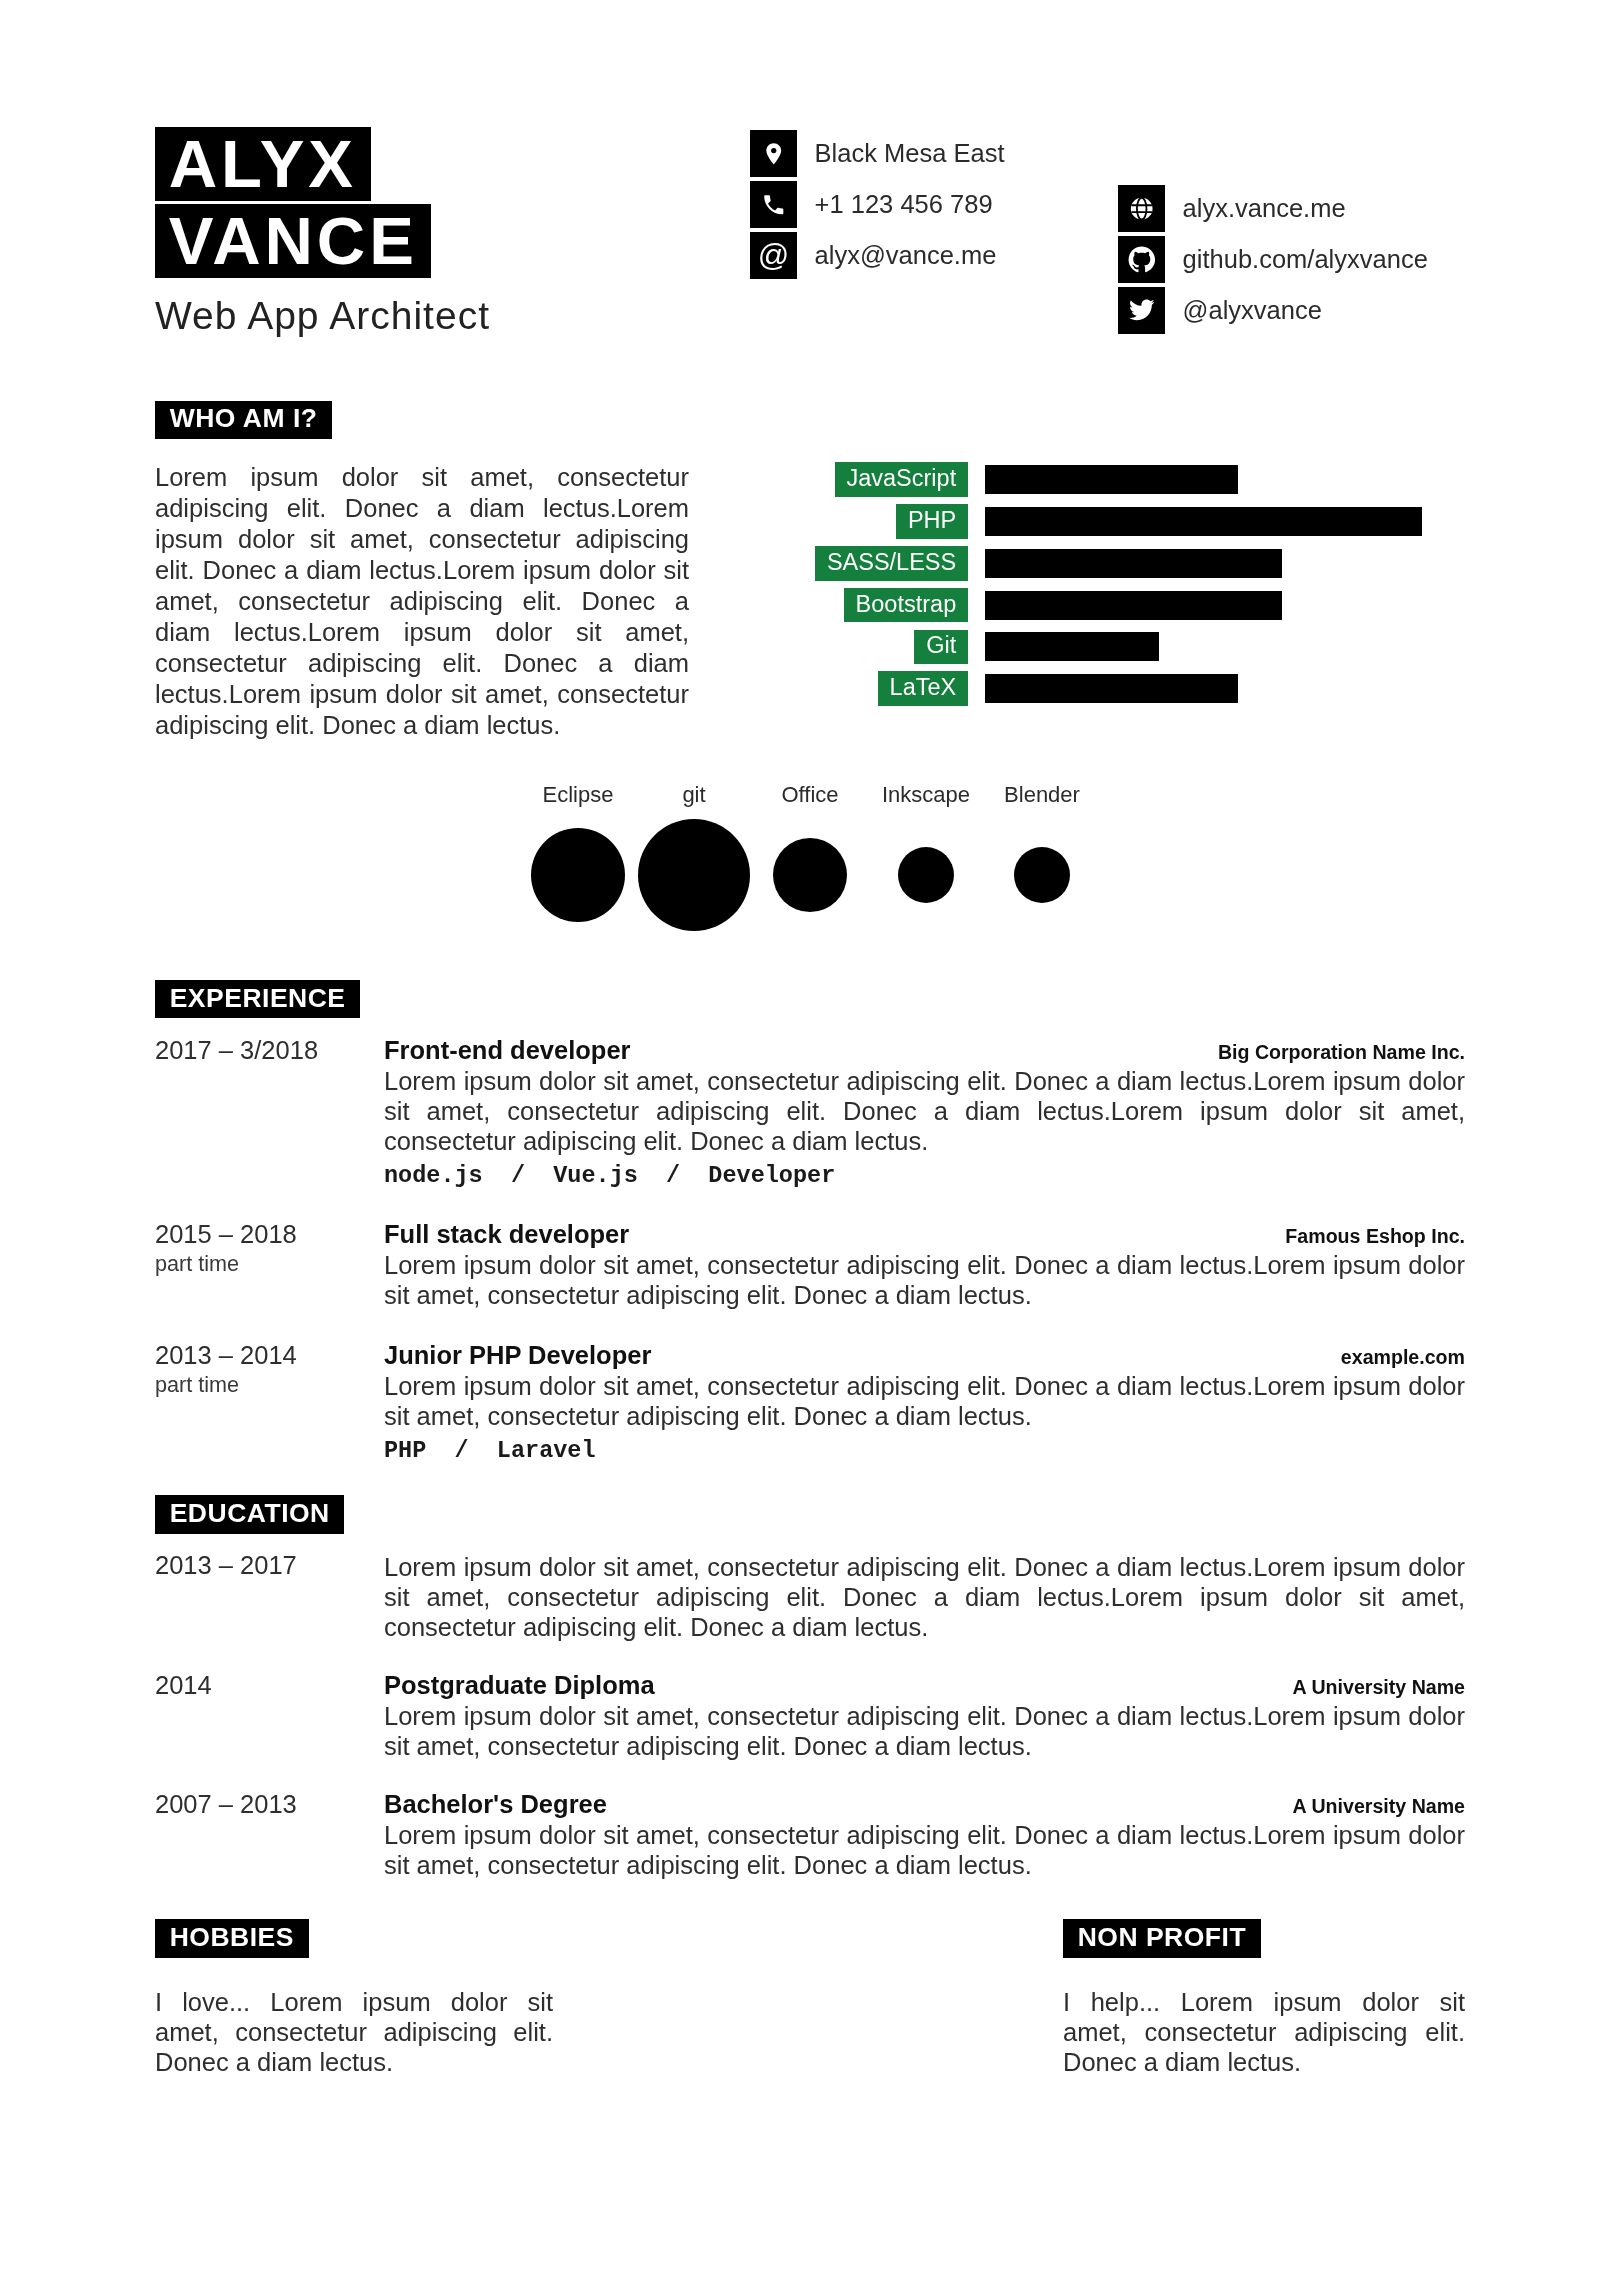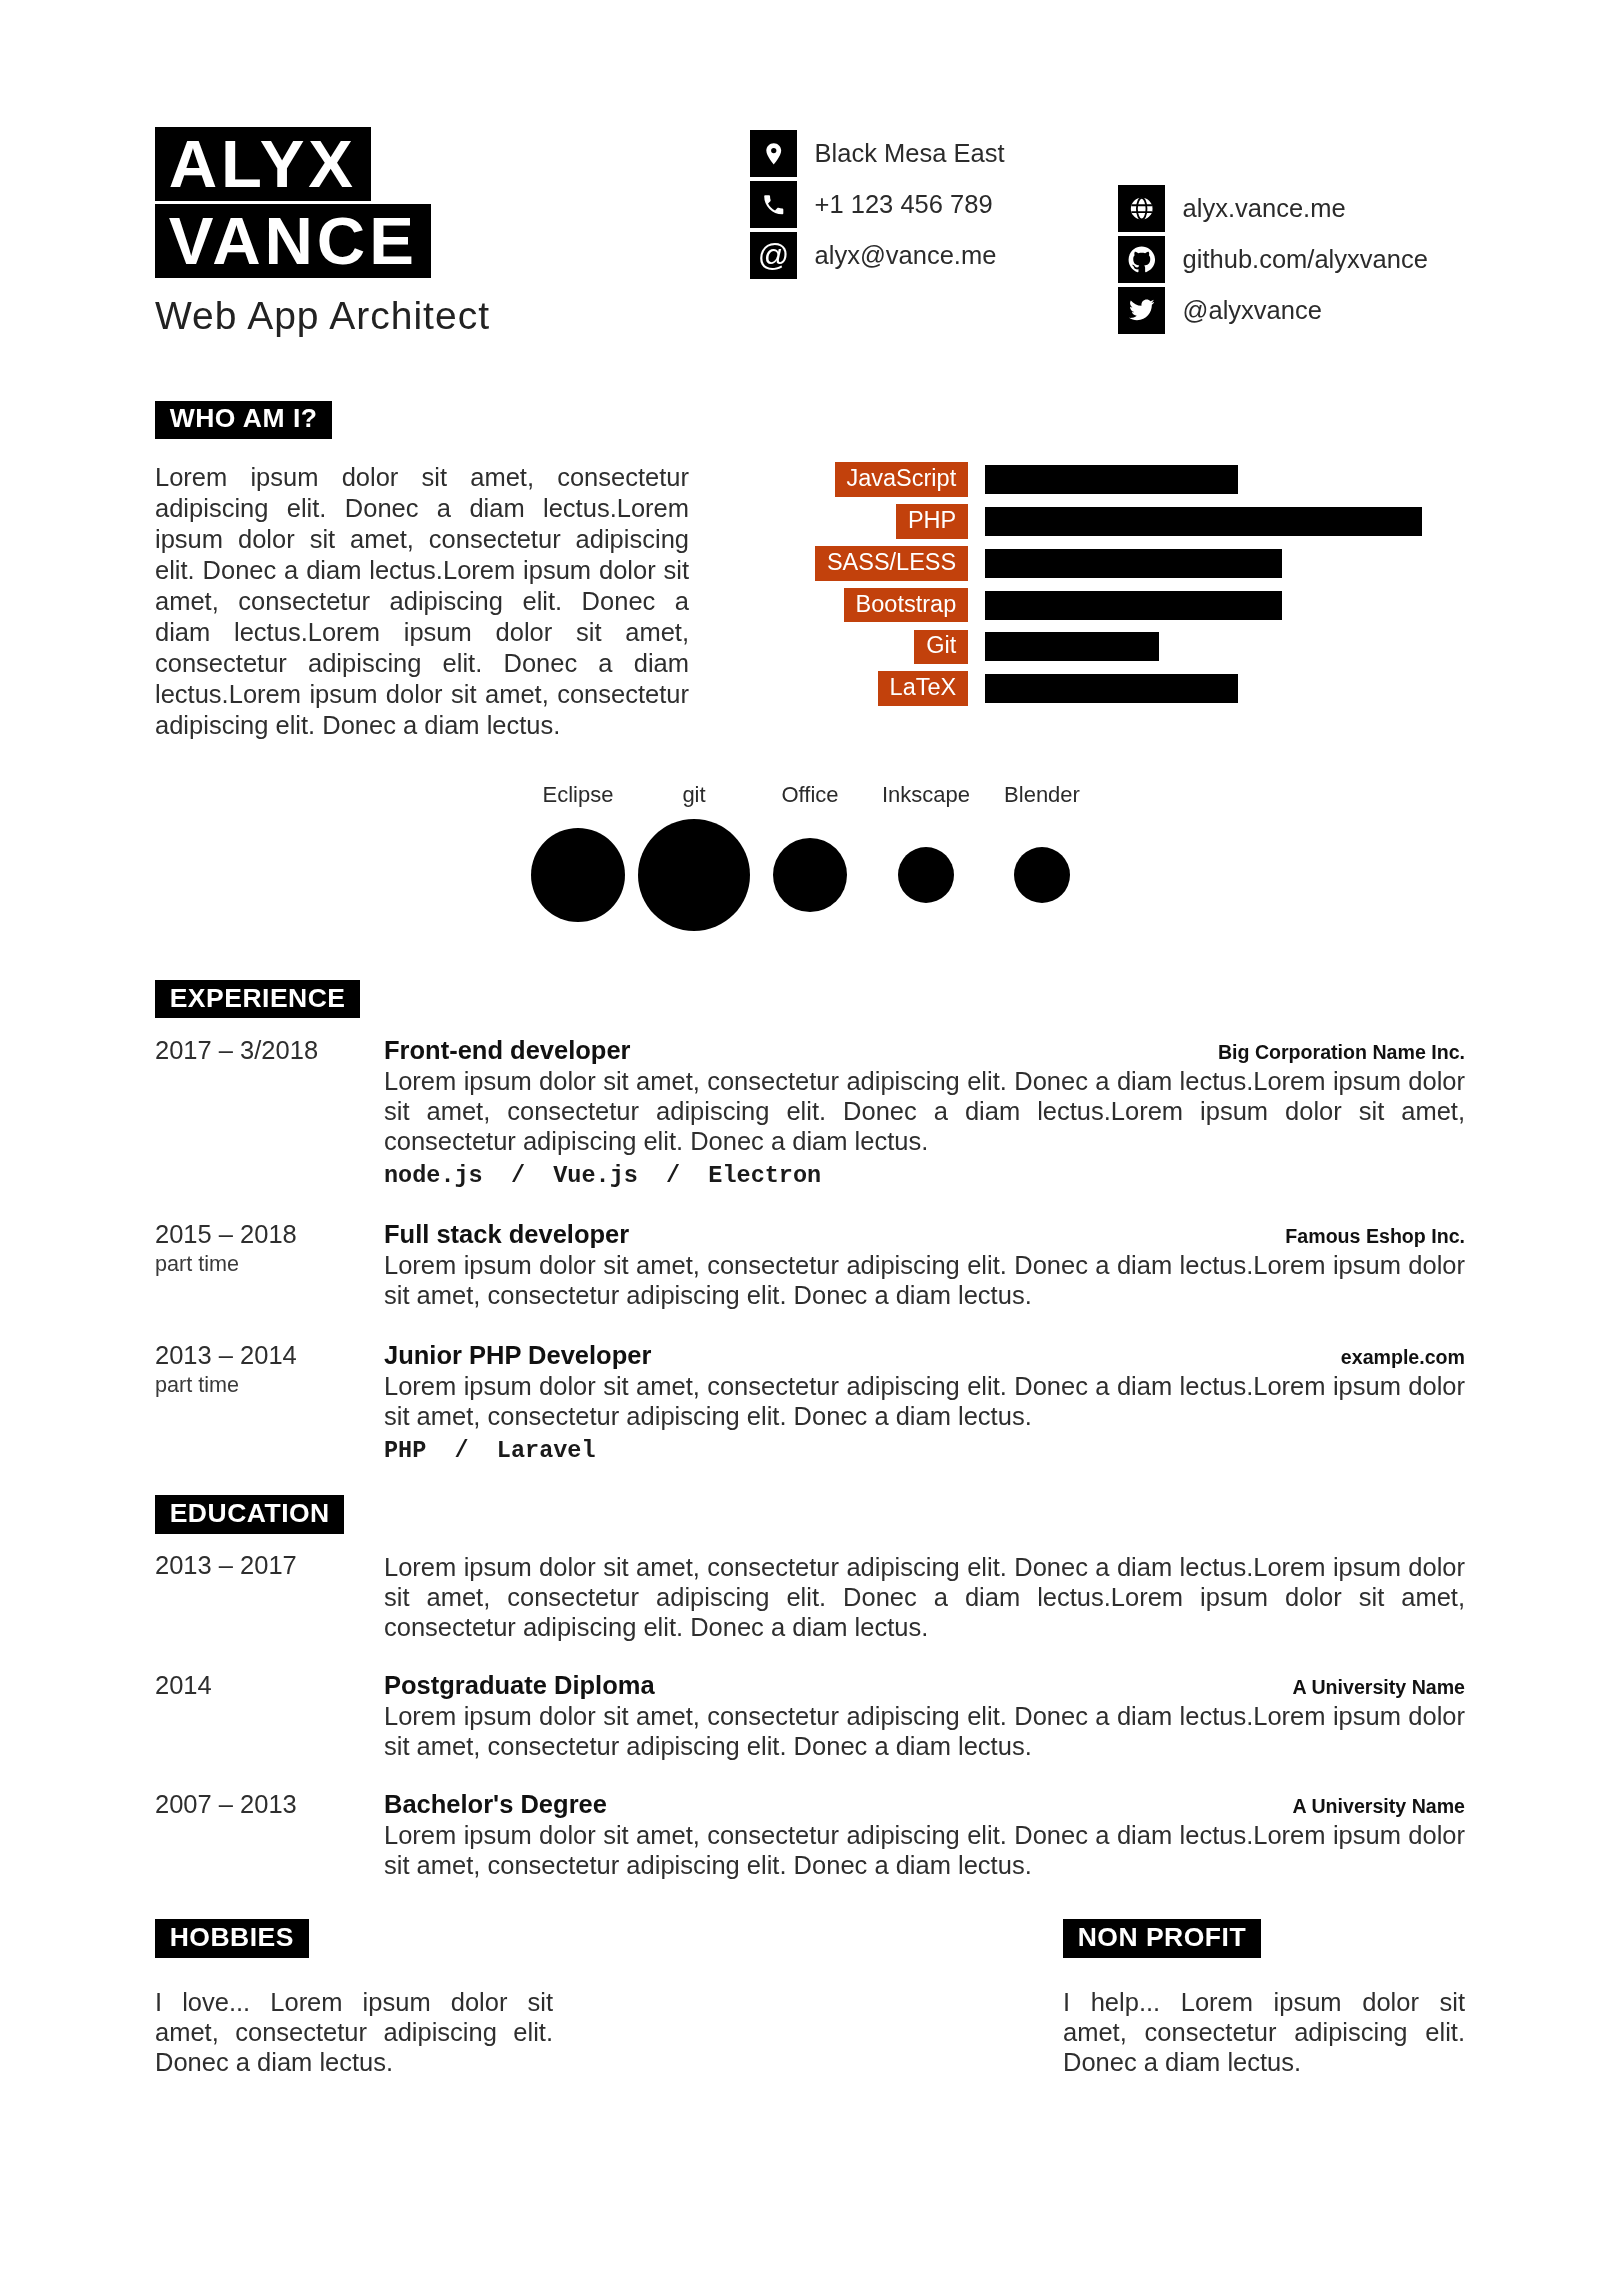--- a/index.html
+++ b/index.html
@@ -36,21 +36,21 @@
     font-size:26.5px;font-weight:700;letter-spacing:0.5px;
     padding:2.9px 14.7px 4.9px 14.7px;
   }
   
   .who{margin-top:63px;}
   .who-content{display:flex;margin-top:22.5px;}
   .about-text{width:534px;font-size:25.5px;line-height:31px;text-align:justify;color:#2e2e2e;margin:0;}
   .skills{width:733px;margin-left:auto;margin-right:43px;}
   .skill-row{display:flex;align-items:center;height:35px;margin-bottom:6.9px;}
   .skill-labelwrap{width:279px;display:flex;justify-content:flex-end;}
-  .skill-label{background:#c2410c;color:#fff;font-size:23.5px;padding:2.9px 11.8px 4.9px 11.8px;white-space:nowrap;}
+  .skill-label{background:#15803d;color:#fff;font-size:23.5px;padding:2.9px 11.8px 4.9px 11.8px;white-space:nowrap;}
   .skill-track{width:437px;margin-left:16.7px;}
   .skill-fill{height:29px;background:#000;}
   
   .bubbles{display:flex;margin-top:39px;margin-left:365px;}
   .bubble{width:116px;display:flex;flex-direction:column;align-items:center;}
   .bubble-label{font-size:22px;color:#2b2b2b;margin-bottom:9.8px;height:29px;line-height:29px;}
   .bubble-circle-holder{height:112px;display:flex;align-items:center;justify-content:center;}
   .bubble-circle{background:#000;border-radius:50%;}
   
   .timeline-section{margin-top:49px;}
@@ -253,21 +253,21 @@
         <div class="entry-dates">
           <div class="entry-period">2017 – 3/2018</div>
 
         </div>
         <div class="entry-main">
           <div class="entry-head">
             <span class="entry-title">Front-end developer</span>
             <span class="entry-org">Big Corporation Name Inc.</span>
           </div>
           <div class="entry-body">Lorem ipsum dolor sit amet, consectetur adipiscing elit. Donec a diam lectus.Lorem ipsum dolor sit amet, consectetur adipiscing elit. Donec a diam lectus.Lorem ipsum dolor sit amet, consectetur adipiscing elit. Donec a diam lectus.</div>
-          <div class="entry-stack">node.js  /  Vue.js  /  Electron</div>
+          <div class="entry-stack">node.js  /  Vue.js  /  Developer</div>
         </div>
       </div>
 
       <div class="entry">
         <div class="entry-dates">
           <div class="entry-period">2015 – 2018</div>
           <div class="entry-note">part time</div>
         </div>
         <div class="entry-main">
           <div class="entry-head">

